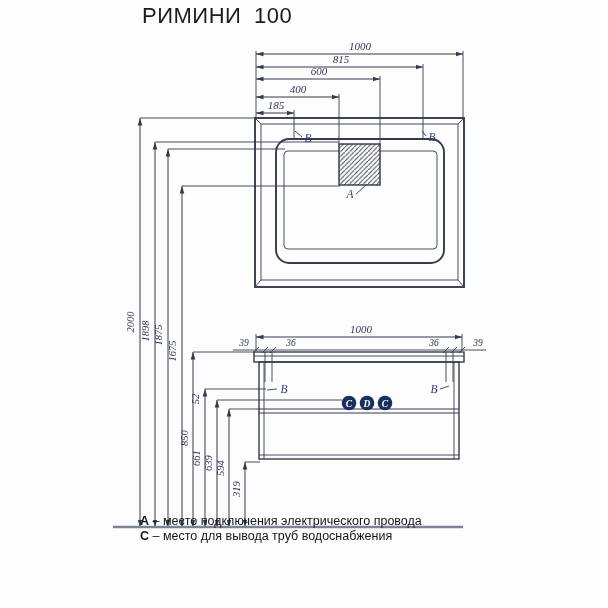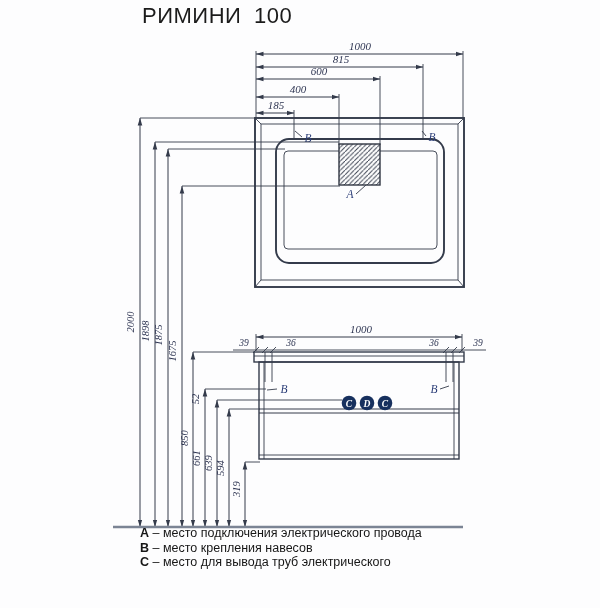--- a/index.html
+++ b/index.html
@@ -1,20 +1,20 @@
 <!DOCTYPE html>
 <html><head>
 <meta charset="utf-8">
 <style>
   html,body{margin:0;padding:0;background:#ffffff;}
   .stage{position:relative;width:600px;height:608px;background:#fdfdfe;overflow:hidden;
          font-family:"Liberation Sans",sans-serif;}
   .title{position:absolute;left:142px;top:3px;font-size:22px;color:#1b1b1b;
          letter-spacing:.5px;word-spacing:6px;white-space:nowrap;}
-  .legend{position:absolute;left:140px;top:526px;font-size:12.5px;color:#161616;line-height:14.7px;}
+  .legend{position:absolute;left:140px;top:514px;font-size:12.5px;color:#161616;line-height:14.7px;}
   .legend-row{white-space:nowrap;}
   .legend-key{font-weight:bold;}
   svg{position:absolute;left:0;top:0;}
   .ln{stroke:#343b4b;stroke-width:1;fill:none;}
   .thin{stroke-width:.9;}
   .med{stroke-width:1.4;}
   .thick{stroke-width:1.9;}
   .floor{stroke:#7b8494;stroke-width:2.6;}
   .dimtxt{font-family:"Liberation Serif",serif;font-style:italic;font-size:11px;fill:#2e3552;}
   .sm{font-size:9.5px;}
@@ -162,17 +162,16 @@
         <text class="pipetxt" x="367" y="406.8" text-anchor="middle">D</text>
         <text class="pipetxt" x="385" y="406.8" text-anchor="middle">C</text>
       </g>
     </g>
 
     <line class="floor" x1="113" y1="527" x2="463" y2="527"></line>
   </svg>
 
   <div class="legend">
     <div class="legend-row"><span class="legend-key">A</span> <span>–</span> <span>место подключения электрического провода</span></div>
-    <div class="legend-row"><span class="legend-key">B</span> <span>–</span> <span>место крепления навесов</span></div>
-    <div class="legend-row"><span class="legend-key">C</span> <span>–</span> <span>место для вывода труб электрического</span></div>
+    <div class="legend-row"><span class="legend-key">C</span> <span>–</span> <span>место для вывода труб водоснабжения</span></div>
   </div>
 
 </div>
 
 </body></html>

